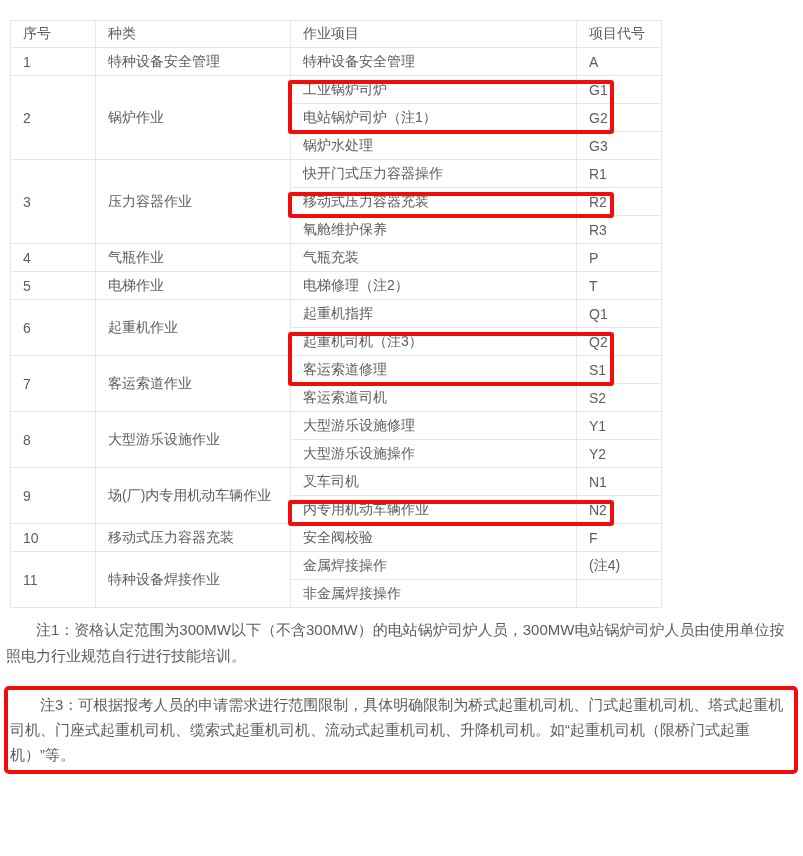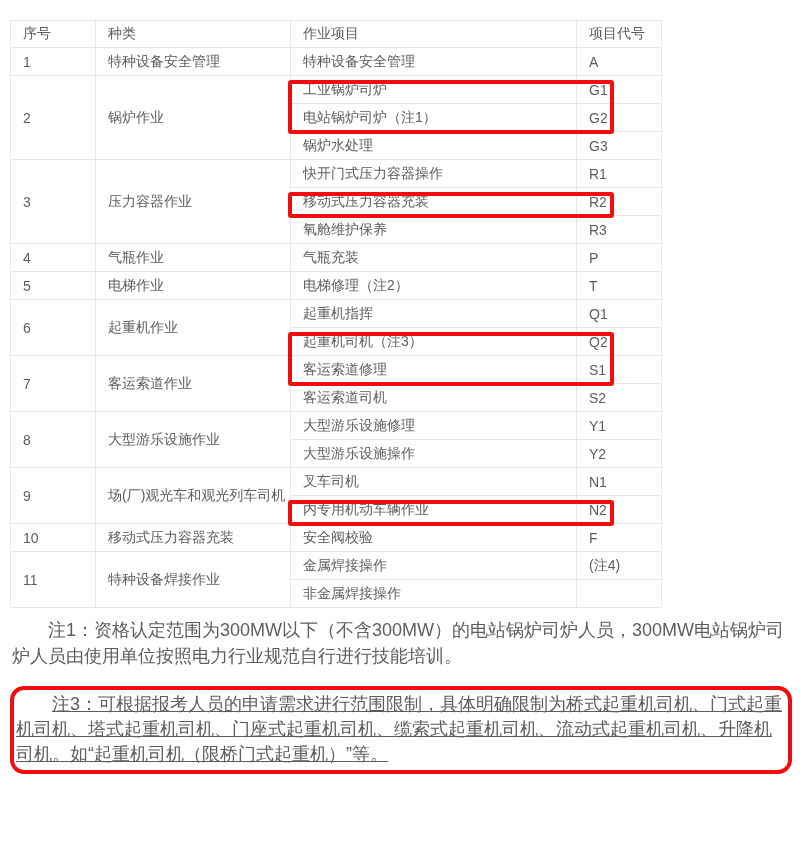--- a/index.html
+++ b/index.html
@@ -41,37 +41,36 @@
     overflow: hidden;
     white-space: nowrap;
   }
   table.qual-table th { height: 27px; }
   .col-no   { width: 85px; }
   .col-cat  { width: 195px; }
   .col-proj { width: 286px; }
   .col-code { width: 85px; }
   .notes {
     margin-top: 9px;
-    padding: 0 12px;
-    font-size: 18px;
+    padding: 0 6px;
+    font-size: 15px;
     color: var(--text);
   }
   .note-wrap { margin: 0 0 17px 0; }
   .note-wrap p {
     margin: 0;
     line-height: 26px;
     text-indent: 2em;
   }
   .note-wrap.note-highlight {
     border: 4px solid var(--hl);
-    border-radius: 14px;
+    border-radius: 5px;
     padding: 2px 4px 3px 2px;
     margin-left: -2px;
     margin-right: -1px;
-    text-decoration: underline;
   }
   .note-wrap.note-highlight p { line-height: 25px; }
   .hl-overlay {
     position: absolute;
     left: 0; top: 0;
     width: 100%; height: 100%;
     pointer-events: none;
   }
   .hl-box {
     position: absolute;
@@ -172,21 +171,21 @@
           <td class="col-cat" rowspan="2">大型游乐设施作业</td>
           <td class="col-proj">大型游乐设施修理</td>
           <td class="col-code">Y1</td>
         </tr>
         <tr>
           <td class="col-proj">大型游乐设施操作</td>
           <td class="col-code">Y2</td>
         </tr>
         <tr>
           <td class="col-no" rowspan="2">9</td>
-          <td class="col-cat" rowspan="2">场(厂)观光车和观光列车司机</td>
+          <td class="col-cat" rowspan="2">场(厂)内专用机动车辆作业</td>
           <td class="col-proj">叉车司机</td>
           <td class="col-code">N1</td>
         </tr>
         <tr>
           <td class="col-proj">内专用机动车辆作业</td>
           <td class="col-code">N2</td>
         </tr>
         <tr>
           <td class="col-no" rowspan="1">10</td>
           <td class="col-cat" rowspan="1">移动式压力容器充装</td>

